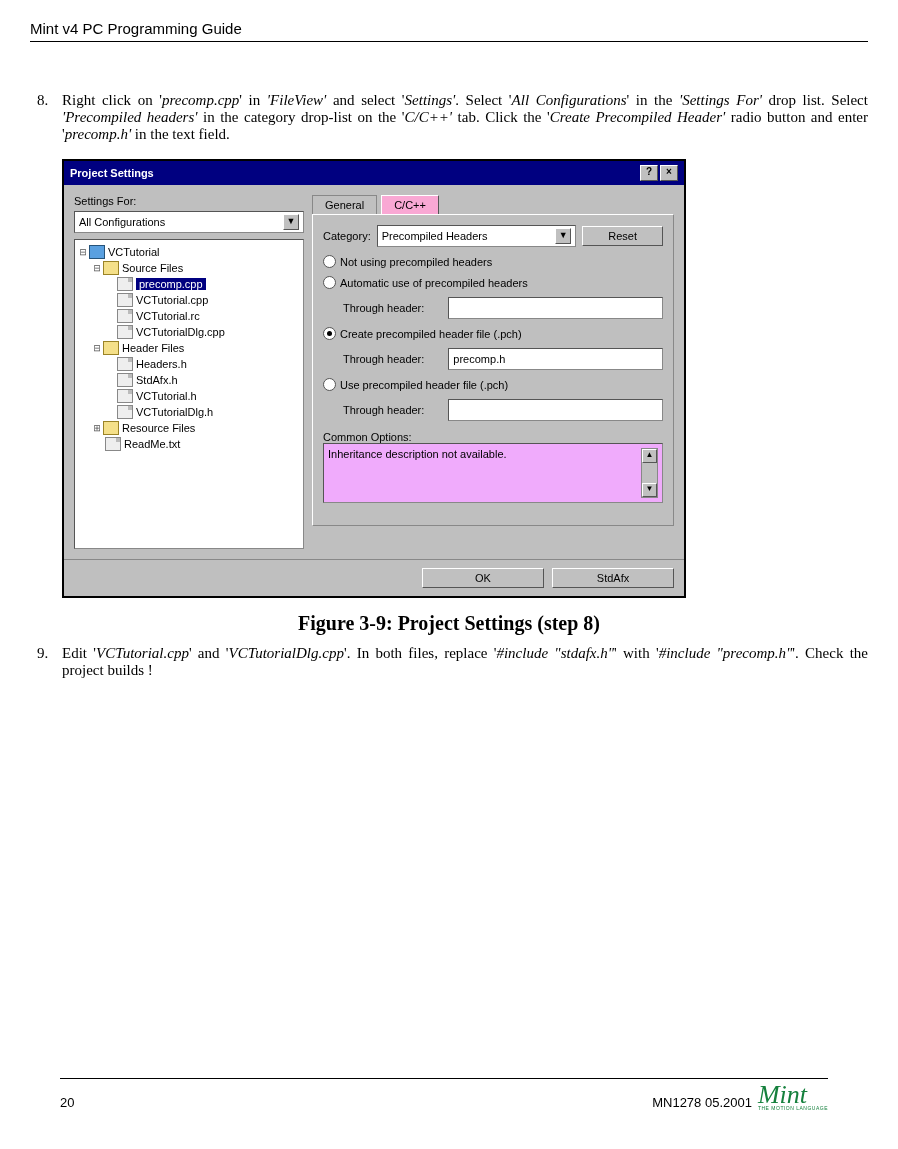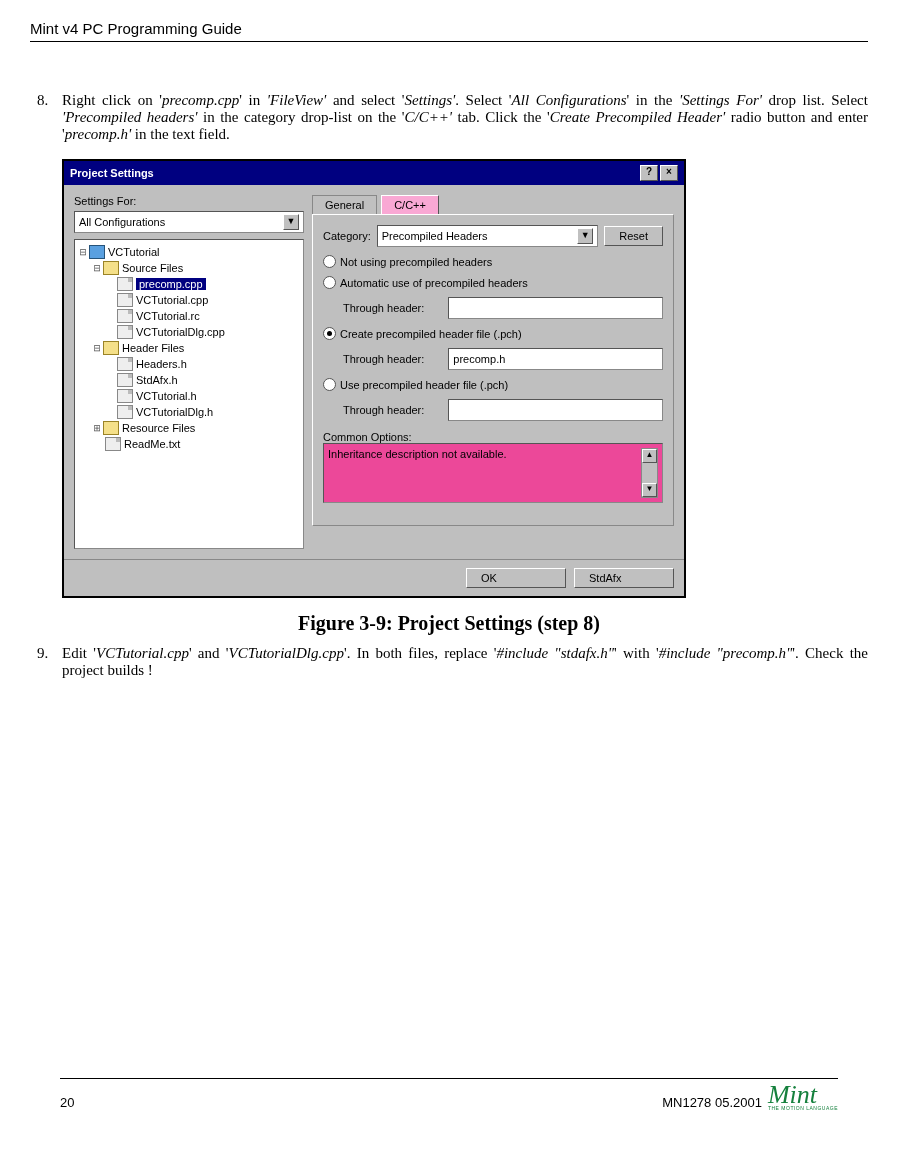--- a/index.html
+++ b/index.html
@@ -105,50 +105,51 @@
     padding:10px;
     height:290px;
     position:relative;
   }
   .row { display:flex; align-items:center; margin-bottom:8px; gap:6px; }
   .row .combo { flex:1; }
   .btn {
     background:#c0c0c0;
     border:1px solid #fff;
     border-right-color:#555; border-bottom-color:#555;
-    padding:3px 14px;
+    padding:3px 25px;
+    text-align:center;
   }
   .radio { width:11px; height:11px; border-radius:50%; background:#fff; border:1px solid #555; display:inline-flex; align-items:center; justify-content:center; margin-right:4px; }
   .radio.sel::after { content:""; width:5px; height:5px; background:#000; border-radius:50%; }
   .opt { margin:8px 0; display:flex; align-items:flex-end; }
   .subrow { margin-left:20px; display:flex; align-items:center; gap:24px; margin-bottom:4px; }
   .subrow .txt { flex:1; }
   .commonbox {
-    background:#ec4899;
+    background:#f0abfc;
     border:1px solid #888;
     border-top-color:#555; border-left-color:#555;
     height:50px;
     padding:4px;
     display:flex; justify-content:space-between;
   }
   .scroll { width:15px; background:#c0c0c0; border:1px solid #888; display:flex; flex-direction:column; justify-content:space-between; }
   .scroll div { height:12px; background:#c0c0c0; border:1px solid #fff; border-right-color:#555;border-bottom-color:#555; font-size:8px; text-align:center; }
   .dlg-foot { display:flex; justify-content:flex-end; gap:8px; padding:8px 10px; border-top:1px solid #888; }
   .dlg-foot .btn { min-width:70px; }
   .caption {
     text-align:center;
     font-weight:bold;
     font-family:"Times New Roman", serif;
     font-size:20px;
     margin:8px 0 10px 0;
   }
   .footer {
     position: absolute;
     bottom: 20px;
-    left:30px; right:30px;
+    left:30px; right:40px;
     display:flex;
     justify-content:space-between;
     align-items:flex-end;
     border-top:1.5px solid #000;
     padding-top:6px;
     font-family: Arial, sans-serif;
     font-size:13px;
   }
   .page { min-height:1110px; position:relative; }
   .logo { font-family: "Brush Script MT", cursive; font-size:26px; font-style:italic; color:#15803d; line-height:0.8;}

